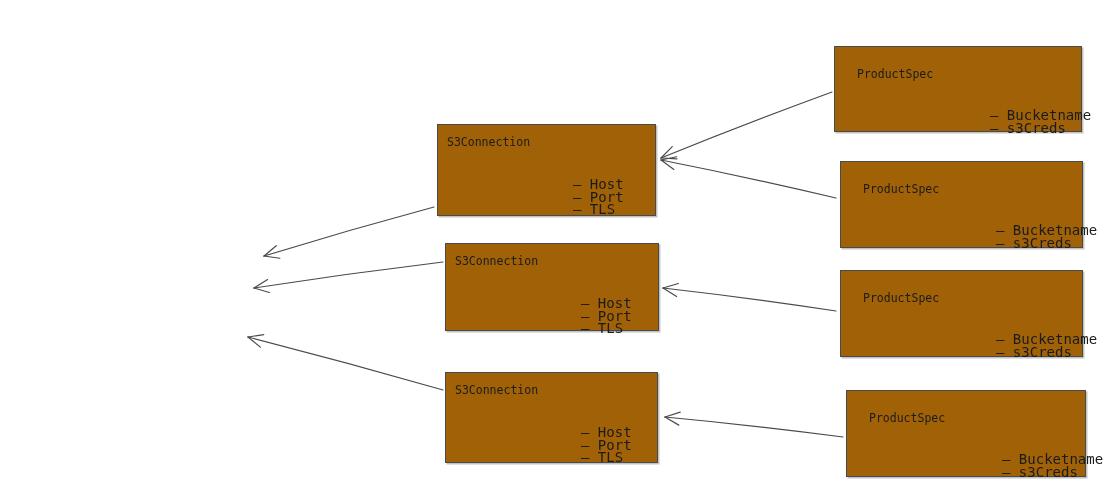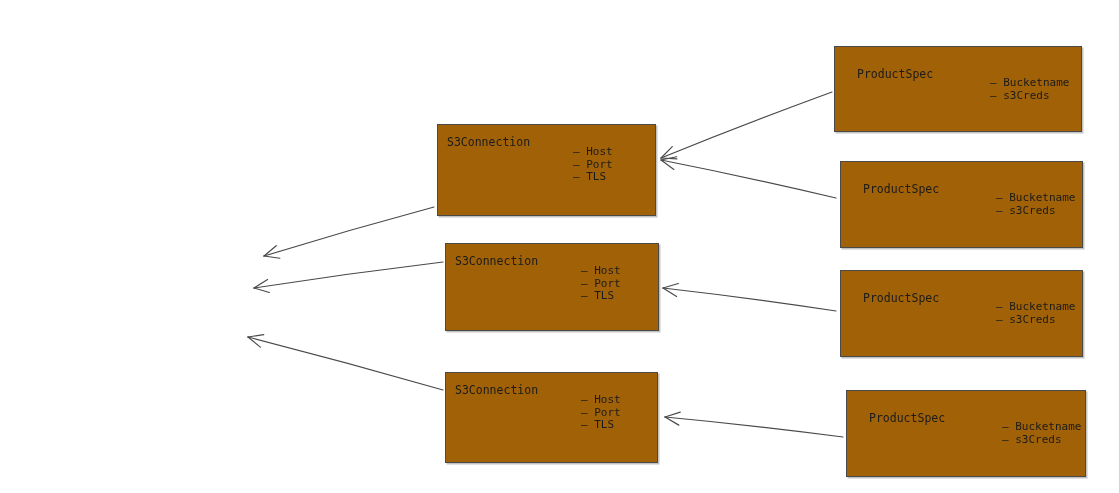--- a/index.html
+++ b/index.html
@@ -32,24 +32,25 @@
   }
   .node-title {
     position: absolute;
     font-size: 11.5px;
     color: #1b1b1b;
     letter-spacing: 0px;
     white-space: nowrap;
   }
   .node-fields {
     position: absolute;
-    font-size: 11px;
+    font-size: 14px;
     color: #1b1b1b;
     line-height: 12.5px;
     white-space: nowrap;
+    margin-top: 32px;
   }
   .node-fields div { white-space: nowrap; }
 
   .circle-node {
     position: absolute;
     box-sizing: border-box;
     border: 1.3px solid #555555;
     border-radius: 50%;
     background: #ffffff;
     display: flex;

